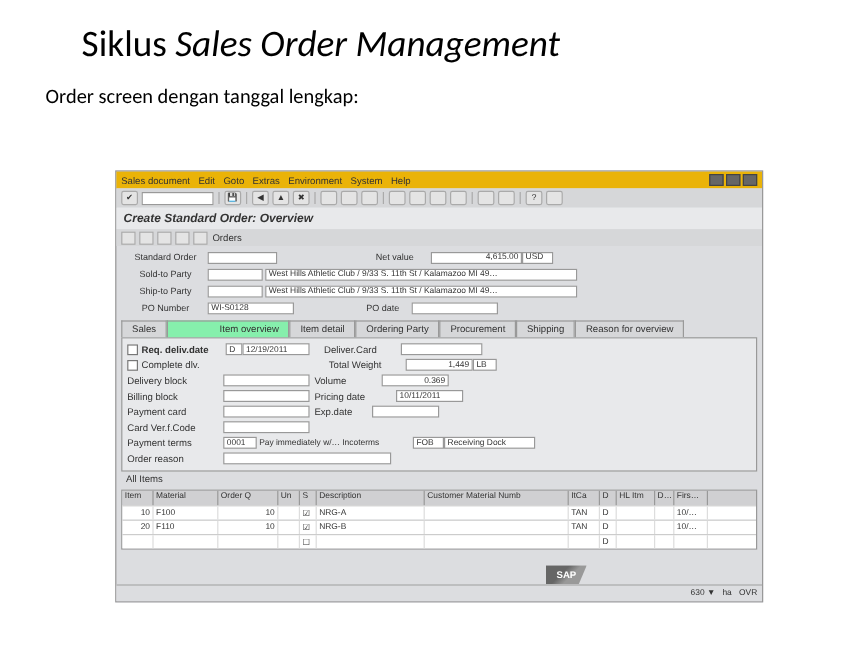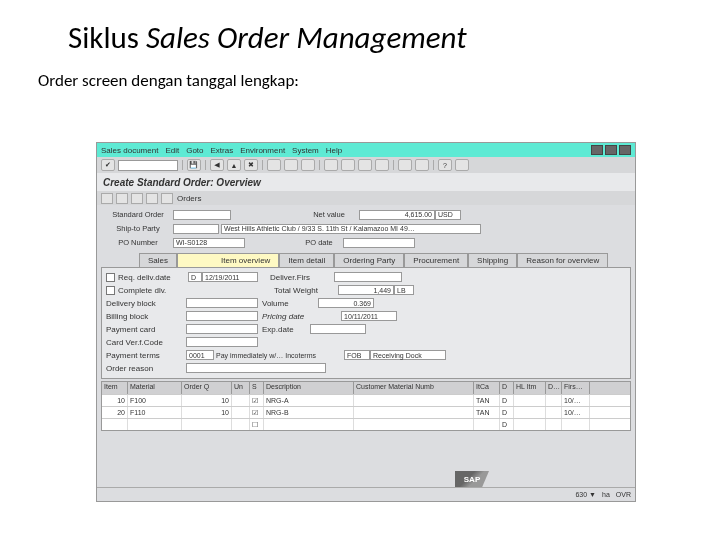--- a/index.html
+++ b/index.html
@@ -1,37 +1,37 @@
 <!DOCTYPE html>
 <html><head>
 <meta charset="utf-8">
 <style>
   * { box-sizing: border-box; margin: 0; padding: 0; }
   body { width: 720px; height: 540px; background: #fff; font-family: Calibri, Arial, sans-serif; position: relative; }
   .slide-title { font-size: 31px; font-weight: 400; padding: 18px 0 10px 68px; }
   .slide-title .ital { font-style: italic; }
   .slide-sub { font-size: 17px; padding: 4px 0 0 38px; }
   .sap-wrap { position: absolute; left: 96px; top: 142px; width: 540px; height: 360px; background: #dcdde0; font-family: Arial, sans-serif; font-size: 8px; color: #333; border: 1px solid #999; }
-  .titlebar { height: 14px; background: #5eead4; display: flex; align-items: center; padding: 0 4px; }
+  .titlebar { height: 14px; background: #eab308; display: flex; align-items: center; padding: 0 4px; }
   .titlebar .menu-item { margin-right: 7px; font-size: 8px; }
   .titlebar .win-controls { margin-left: auto; display: flex; }
   .titlebar .win-controls span { width: 12px; height: 10px; background: #666; margin-left: 2px; border: 1px solid #444; }
   .toolbar { height: 16px; background: #d6d7d9; display: flex; align-items: center; padding: 0 4px; gap: 3px; }
   .tb-btn { width: 14px; height: 12px; background: #e4e4e4; border: 1px solid #aaa; border-radius: 2px; display: flex; align-items: center; justify-content: center; font-size: 7px; }
   .sub-header { height: 18px; background: #e8e9eb; display: flex; align-items: center; padding: 0 6px; font-weight: bold; font-style: italic; font-size: 10px; }
   .toolbar2 { height: 14px; background: #d6d7d9; display: flex; align-items: center; padding: 0 4px; gap: 3px; }
   .tb2-btn { width: 12px; height: 11px; background: #e4e4e4; border: 1px solid #aaa; }
   .tb2-txt { font-size: 8px; margin-left: 1px; }
   .form-area { padding: 3px 6px; }
   .form-row { display: flex; align-items: center; height: 13px; margin-bottom: 1px; }
   .form-label { width: 70px; font-size: 7.5px; text-align: center; }
   .form-input { height: 10px; background: #fff; border: 1px solid #999; font-size: 7px; padding: 0 2px; display: flex; align-items: center; }
-  .tabs { display: flex; padding: 0 4px; gap: 0; margin-left: 38px; }
+  .tabs { display: flex; padding: 0 4px; gap: 0; }
   .tab { padding: 2px 8px; font-size: 8px; background: #d6d7d9; border: 1px solid #999; border-bottom: none; }
-  .tab.active { background: #fef9c3; padding-left: 43px; }
+  .tab.active { background: #86efac; padding-left: 43px; }
   .tab-body { background: #e8e9eb; margin: 0 4px; padding: 3px 4px; border: 1px solid #999; }
   .tab-row { display: flex; align-items: center; height: 12px; margin-bottom: 1px; }
   .chk { width: 9px; height: 9px; border: 1px solid #777; background: #fff; margin-right: 3px; display: inline-flex; align-items: center; justify-content: center; font-size: 7px; }
   .section-label { font-size: 8px; padding: 2px 8px; }
   .table-area { margin: 2px 4px; border: 1px solid #999; }
   .table-header { display: flex; background: #d0d0d2; height: 12px; }
   .th { border-right: 1px solid #999; font-size: 7px; padding: 1px 2px; overflow: hidden; white-space: nowrap; }
   .table-row { display: flex; background: #fff; height: 12px; border-top: 1px solid #ccc; }
   .td { border-right: 1px solid #ddd; font-size: 7px; padding: 1px 2px; overflow: hidden; white-space: nowrap; display: flex; align-items: center; }
   .status-bar { position: absolute; bottom: 0; left: 0; right: 0; height: 14px; background: #dcdde0; display: flex; align-items: center; padding: 0 4px; border-top: 1px solid #aaa; }
@@ -102,20 +102,25 @@
 
   <div class="form-area">
     <div class="form-row">
       <span class="form-label">Standard Order</span>
       <span class="form-input" style="width:58px;"></span>
       <span class="form-label" style="margin-left:68px;width:60px;">Net value</span>
       <span class="form-input" style="width:76px;text-align:right;justify-content:flex-end;">4,615.00</span>
       <span class="form-input" style="width:26px;">USD</span>
     </div>
     <div class="form-row">
+      <span class="form-label">Sold-to Party</span>
+      <span class="form-input" style="width:46px;"></span>
+      <span class="form-input" style="width:260px;margin-left:2px;">West Hills Athletic Club / 9/33 S. 11th St / Kalamazoo MI 49…</span>
+    </div>
+    <div class="form-row">
       <span class="form-label">Ship-to Party</span>
       <span class="form-input" style="width:46px;"></span>
       <span class="form-input" style="width:260px;margin-left:2px;">West Hills Athletic Club / 9/33 S. 11th St / Kalamazoo MI 49…</span>
     </div>
     <div class="form-row">
       <span class="form-label">PO Number</span>
       <span class="form-input" style="width:72px;">WI-S0128</span>
       <span class="form-label" style="margin-left:50px;width:48px;">PO date</span>
       <span class="form-input" style="width:72px;"></span>
     </div>
@@ -127,44 +132,44 @@
     <span class="tab">Item detail</span>
     <span class="tab">Ordering Party</span>
     <span class="tab">Procurement</span>
     <span class="tab">Shipping</span>
     <span class="tab">Reason for overview</span>
   </div>
 
   <div class="tab-body">
     <div class="tab-row">
       <span class="chk"></span>
-      <span style="width:70px;">Req. deliv.date</span>
+      <span style="width:70px;font-weight:bold;">Req. deliv.date</span>
       <span class="form-input" style="width:14px;">D</span>
       <span class="form-input" style="width:56px;">12/19/2011</span>
-      <span style="width:64px;margin-left:12px;">Deliver.Firs</span>
+      <span style="width:64px;margin-left:12px;">Deliver.Card</span>
       <span class="form-input" style="width:68px;"></span>
     </div>
     <div class="tab-row">
       <span class="chk"></span>
       <span style="width:70px;">Complete dlv.</span>
       <span style="width:74px;"></span>
       <span style="width:64px;margin-left:12px;">Total Weight</span>
       <span class="form-input" style="width:56px;justify-content:flex-end;">1,449</span>
       <span class="form-input" style="width:20px;">LB</span>
     </div>
     <div class="tab-row">
       <span style="width:80px;">Delivery block</span>
       <span class="form-input" style="width:72px;"></span>
       <span style="width:56px;margin-left:4px;">Volume</span>
       <span class="form-input" style="width:56px;justify-content:flex-end;">0.369</span>
     </div>
     <div class="tab-row">
       <span style="width:80px;">Billing block</span>
       <span class="form-input" style="width:72px;"></span>
-      <span style="width:79px;margin-left:4px;font-style:italic;">Pricing date</span>
+      <span style="width:68px;margin-left:4px;">Pricing date</span>
       <span class="form-input" style="width:56px;">10/11/2011</span>
     </div>
     <div class="tab-row">
       <span style="width:80px;">Payment card</span>
       <span class="form-input" style="width:72px;"></span>
       <span style="width:48px;margin-left:4px;">Exp.date</span>
       <span class="form-input" style="width:56px;"></span>
     </div>
     <div class="tab-row">
       <span style="width:80px;">Card Ver.f.Code</span>
@@ -176,20 +181,21 @@
       <span style="width:128px;font-size:7px;margin-left:2px;">Pay immediately w/… Incoterms</span>
       <span class="form-input" style="width:26px;">FOB</span>
       <span class="form-input" style="width:76px;">Receiving Dock</span>
     </div>
     <div class="tab-row">
       <span style="width:80px;">Order reason</span>
       <span class="form-input" style="width:140px;"></span>
     </div>
   </div>
 
+  <div class="section-label">All Items</div>
 
   <div class="table-area">
     <div class="table-header">
       <span class="th" style="width:26px;">Item</span>
       <span class="th" style="width:54px;">Material</span>
       <span class="th" style="width:50px;">Order Q</span>
       <span class="th" style="width:18px;">Un</span>
       <span class="th" style="width:14px;">S</span>
       <span class="th" style="width:90px;">Description</span>
       <span class="th" style="width:120px;">Customer Material Numb</span>

